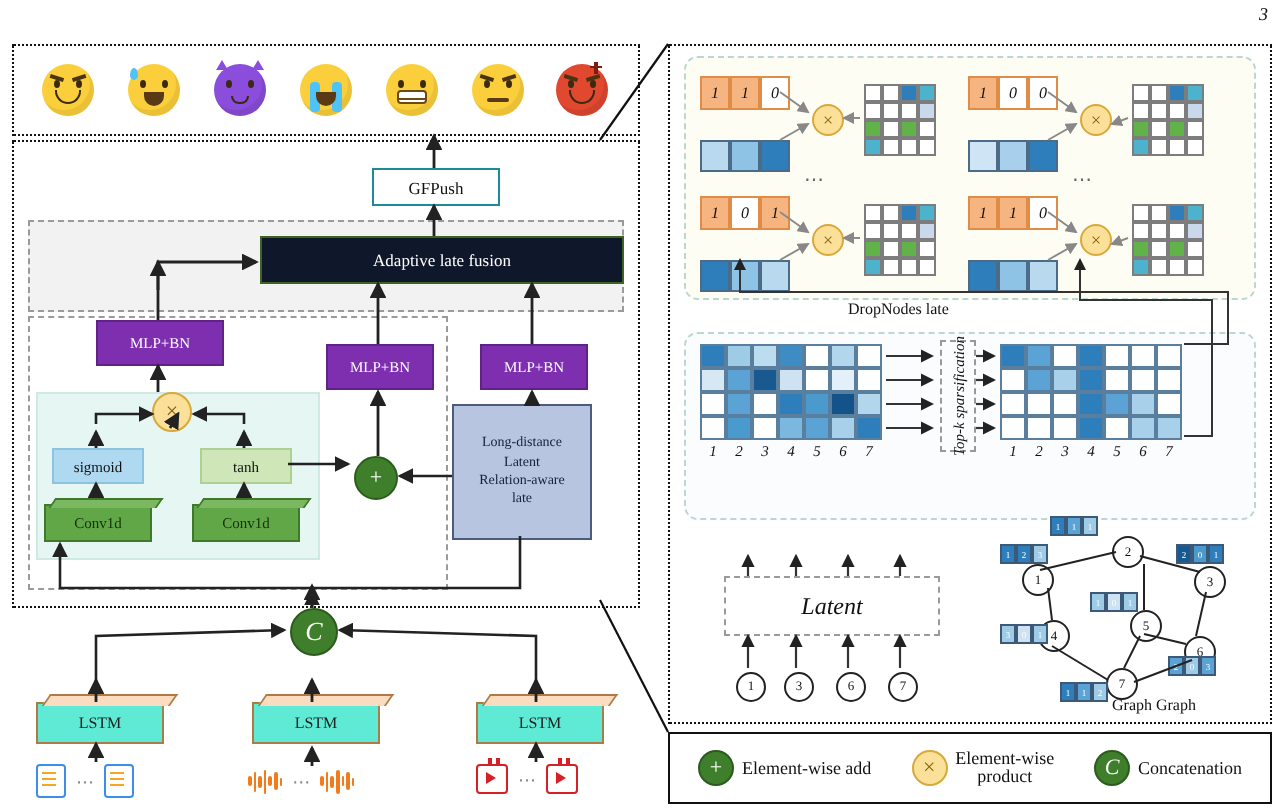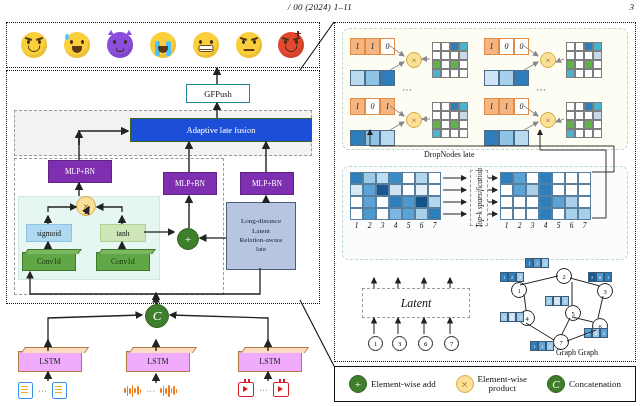--- a/index.html
+++ b/index.html
@@ -42,41 +42,41 @@
   .tear.l{left:5px;} .tear.r{right:5px;}
   .brow{position:absolute;width:7px;height:1.6px;background:#4a3310;top:6px;}
   .brow.l{left:4px;transform:rotate(18deg);} .brow.r{right:4px;transform:rotate(-18deg);}
   .anger{position:absolute;top:-1px;right:3px;width:6px;height:6px;}
   .anger:before,.anger:after{content:"";position:absolute;background:#7d1d10;}
   .anger:before{width:6px;height:1.4px;top:2px;} .anger:after{width:1.4px;height:6px;left:2px;}
 
   
   #softmax-box{left:186px;top:84px;width:62px;height:17px;border:1.5px solid #1f8a96;background:#fff;font-size:8.5px;}
   #fusion-dashed{left:14px;top:110px;width:296px;height:44px;border:1.2px dashed #9a9a9a;background:#f2f2f2;}
-  #fusion-box{left:130px;top:118px;width:180px;height:22px;background:#1d4ed8;color:#fff;font-size:8.5px;border:1px solid #3d6423;}
+  #fusion-box{left:130px;top:118px;width:180px;height:22px;background:#0f172a;color:#fff;font-size:8.5px;border:1px solid #3d6423;}
   .mlp{background:#7d2fb0;color:#fff;font-size:7.5px;border:1px solid #5f2287;}
   #mlp-left{left:48px;top:160px;width:62px;height:21px;}
   #mlp-mid{left:163px;top:172px;width:52px;height:21px;}
   #mlp-right{left:240px;top:172px;width:52px;height:21px;}
   #gate-panel{left:18px;top:196px;width:140px;height:82px;background:#e6f6f3;border:1px solid #cfe9e3;}
   #mid-dashed{left:14px;top:158px;width:208px;height:135px;border:1.2px dashed #9a9a9a;}
   .node-circ{border-radius:50%;font-size:11px;color:#fff;}
   #mult-node{left:76px;top:196px;width:18px;height:18px;background:#fbe09a;border:1.4px solid #d8a93a;color:#7a5a12;}
   #sigmoid-box{left:26px;top:224px;width:44px;height:16px;background:#aed9f0;border:1px solid #8cc3e0;font-size:7.5px;}
   #tanh-box{left:100px;top:224px;width:44px;height:16px;background:#cfe6b8;border:1px solid #aed093;font-size:7.5px;}
   .conv{background:#62a747;color:#13330a;font-size:7.5px;border:1px solid #3f7a2b;}
   #conv-l{left:22px;top:252px;width:52px;height:17px;}
   #conv-r{left:96px;top:252px;width:52px;height:17px;}
   .conv:before{content:"";position:absolute;top:-4px;left:3px;width:52px;height:4px;background:#7cb861;border:1px solid #3f7a2b;border-bottom:none;transform:skewX(-35deg);}
   #add-node{left:177px;top:228px;width:20px;height:20px;background:#3f7f2b;border:1.3px solid #2c5c1d;}
   #graph-box{left:226px;top:202px;width:68px;height:66px;background:#b7c5e0;border:1.3px solid #4b5c7d;font-size:7px;line-height:1.35;color:#14213d;}
 
   
   #concat-node{left:145px;top:304px;width:22px;height:22px;background:#3f7f2b;border:1.4px solid #2c5c1d;border-radius:50%;color:#fff;font-size:13px;font-style:italic;}
-  .lstm{background:#f0abfc;border:1px solid #b07a46;font-size:8px;color:#222;}
+  .lstm{background:#5eead4;border:1px solid #b07a46;font-size:8px;color:#222;}
   .lstm:before{content:"";position:absolute;top:-5px;left:4px;width:62px;height:5px;background:#fbdcc0;border:1px solid #b07a46;border-bottom:none;transform:skewX(-35deg);}
   #lstm-1{left:18px;top:351px;width:62px;height:19px;}
   #lstm-2{left:126px;top:351px;width:62px;height:19px;}
   #lstm-3{left:238px;top:351px;width:62px;height:19px;}
 
   
   .modrow{display:flex;align-items:center;gap:5px;font-size:9px;color:#888;}
   #mod-text{left:18px;top:382px;}
   #mod-audio{left:124px;top:384px;}
   #mod-video{left:238px;top:382px;}
@@ -121,21 +121,20 @@
   .leg-item{display:flex;align-items:center;gap:4px;font-size:9px;}
   .leg-circ{width:16px;height:16px;border-radius:50%;display:flex;align-items:center;justify-content:center;color:#fff;font-size:11px;}
   .leg-add{background:#3f7f2b;border:1.2px solid #2c5c1d;}
   .leg-mul{background:#fbe09a;border:1.2px solid #d8a93a;color:#8a6412;}
   .leg-cat{background:#3f7f2b;border:1.2px solid #2c5c1d;font-style:italic;}
 </style>
 </head>
 <body>
 
 <div class="abs" id="pg-header">
-  <div class="abs" id="hdr-cite">/  00 (2024) 1–11</div>
   <div class="abs" id="hdr-page">3</div>
 </div>
 
 <div class="abs dotpanel" id="emoji-panel">
   <div class="emoji-row">
     <div class="emoji yel">
       <span class="brow l"></span>
         <span class="brow r"></span>
       <span class="eye l"></span>
         <span class="eye r"></span>

